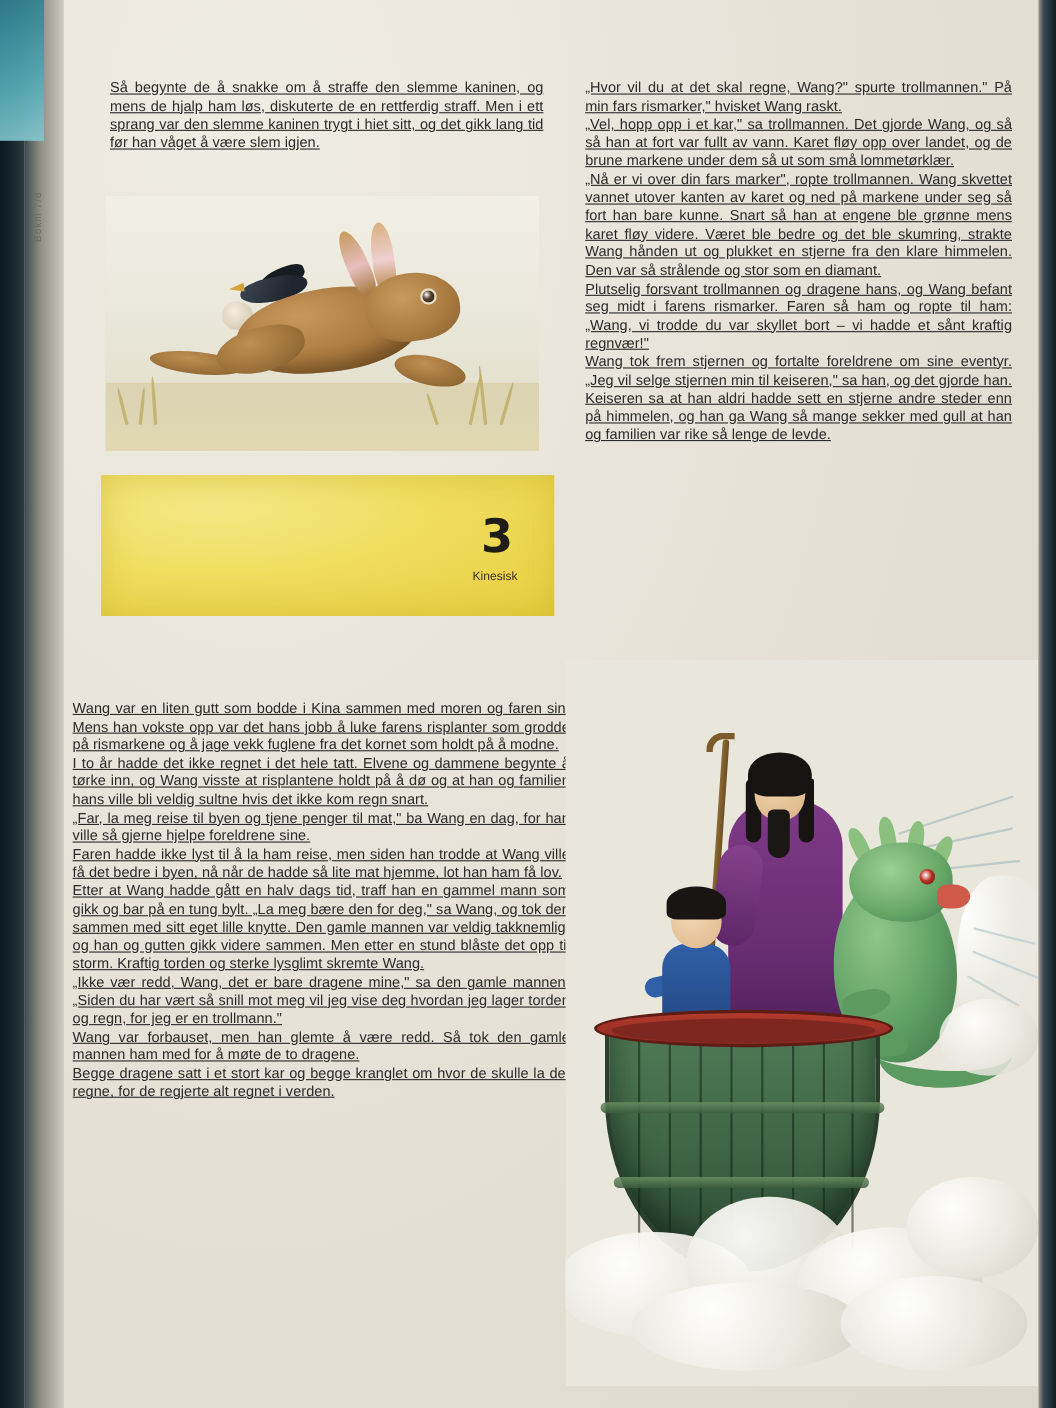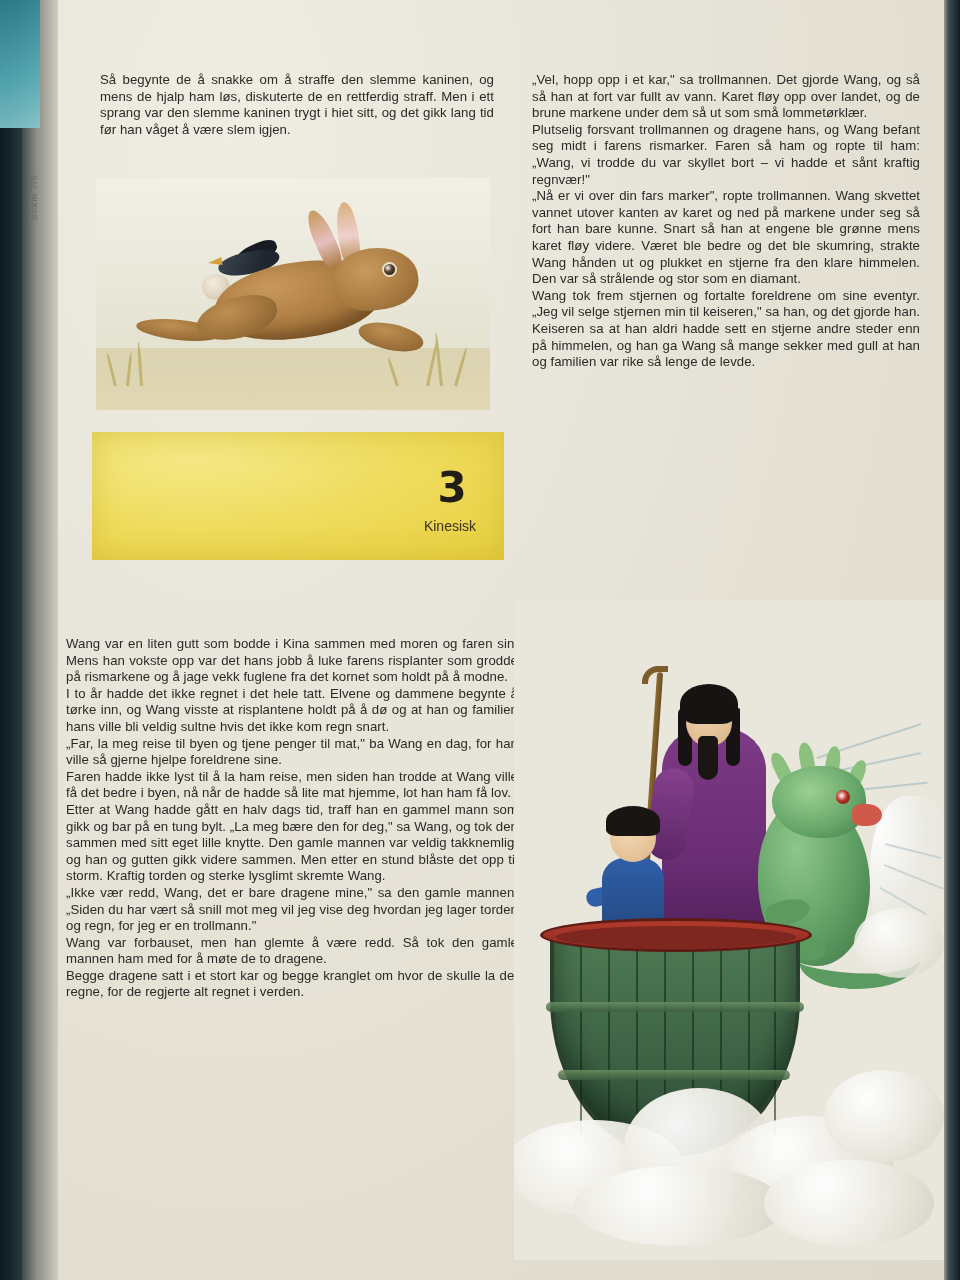--- a/index.html
+++ b/index.html
@@ -69,20 +69,21 @@
   }
 
   
   .col {
     position: absolute;
     font-size: 13.2px;
     line-height: 16.6px;
     color: #2a2a28;
     text-align: justify;
     letter-spacing: .05px;
+    text-decoration: underline;
   }
   .col p { margin: 0; }
   .col.left-top  { left: 48px;  top: 72px;  width: 394px; }
   .col.right-top { left: 480px; top: 72px;  width: 388px; }
   .col.left-main { left: 14px;  top: 636px; width: 452px; }
 
   
   .rabbit-box {
     position: absolute;
     left: 44px; top: 178px;
@@ -212,21 +213,21 @@
     color: #1f1d16;
     line-height: 40px;
     text-align: center;
     width: 60px;
   }
   .chapter-origin {
     position: absolute;
     right: 14px; top: 86px;
     width: 80px;
     text-align: center;
-    font-size: 14px;
+    font-size: 11px;
     color: #3a3322;
   }
 
   
   .boat-box {
     position: absolute;
     left: 462px; top: 600px;
     width: 430px; height: 660px;
     overflow: hidden;
   }
@@ -439,23 +440,24 @@
 
 <div id="scan">
 
   <div class="page">
 
     <div class="col left-top">
       <p>Så begynte de å snakke om å straffe den slemme kaninen, og mens de hjalp ham løs, diskuterte de en rettferdig straff. Men i ett sprang var den slemme kaninen trygt i hiet sitt, og det gikk lang tid før han våget å være slem igjen.</p>
     </div>
 
     <div class="col right-top">
+      <p>„Hvor vil du at det skal regne, Wang?" spurte trollmannen." På min fars rismarker," hvisket Wang raskt.</p>
       <p>„Vel, hopp opp i et kar," sa trollmannen. Det gjorde Wang, og så så han at fort var fullt av vann. Karet fløy opp over landet, og de brune markene under dem så ut som små lommetørklær.</p>
+      <p>„Nå er vi over din fars marker", ropte trollmannen. Wang skvettet vannet utover kanten av karet og ned på markene under seg så fort han bare kunne. Snart så han at engene ble grønne mens karet fløy videre. Været ble bedre og det ble skumring, strakte Wang hånden ut og plukket en stjerne fra den klare himmelen. Den var så strålende og stor som en diamant.</p>
       <p>Plutselig forsvant trollmannen og dragene hans, og Wang befant seg midt i farens rismarker. Faren så ham og ropte til ham: „Wang, vi trodde du var skyllet bort – vi hadde et sånt kraftig regnvær!"</p>
-      <p>„Nå er vi over din fars marker", ropte trollmannen. Wang skvettet vannet utover kanten av karet og ned på markene under seg så fort han bare kunne. Snart så han at engene ble grønne mens karet fløy videre. Været ble bedre og det ble skumring, strakte Wang hånden ut og plukket en stjerne fra den klare himmelen. Den var så strålende og stor som en diamant.</p>
       <p>Wang tok frem stjernen og fortalte foreldrene om sine eventyr. „Jeg vil selge stjernen min til keiseren," sa han, og det gjorde han. Keiseren sa at han aldri hadde sett en stjerne andre steder enn på himmelen, og han ga Wang så mange sekker med gull at han og familien var rike så lenge de levde.</p>
     </div>
 
     <div class="rabbit-box">
       <div class="rabbit-sky"></div>
       <div class="rabbit-ground"></div>
 
       <div class="grass" style="left:18px; transform:rotate(-14deg);"></div>
       <div class="grass" style="left:30px; transform:rotate(6deg);"></div>
       <div class="grass" style="left:44px; transform:rotate(-4deg); height:44px;"></div>

